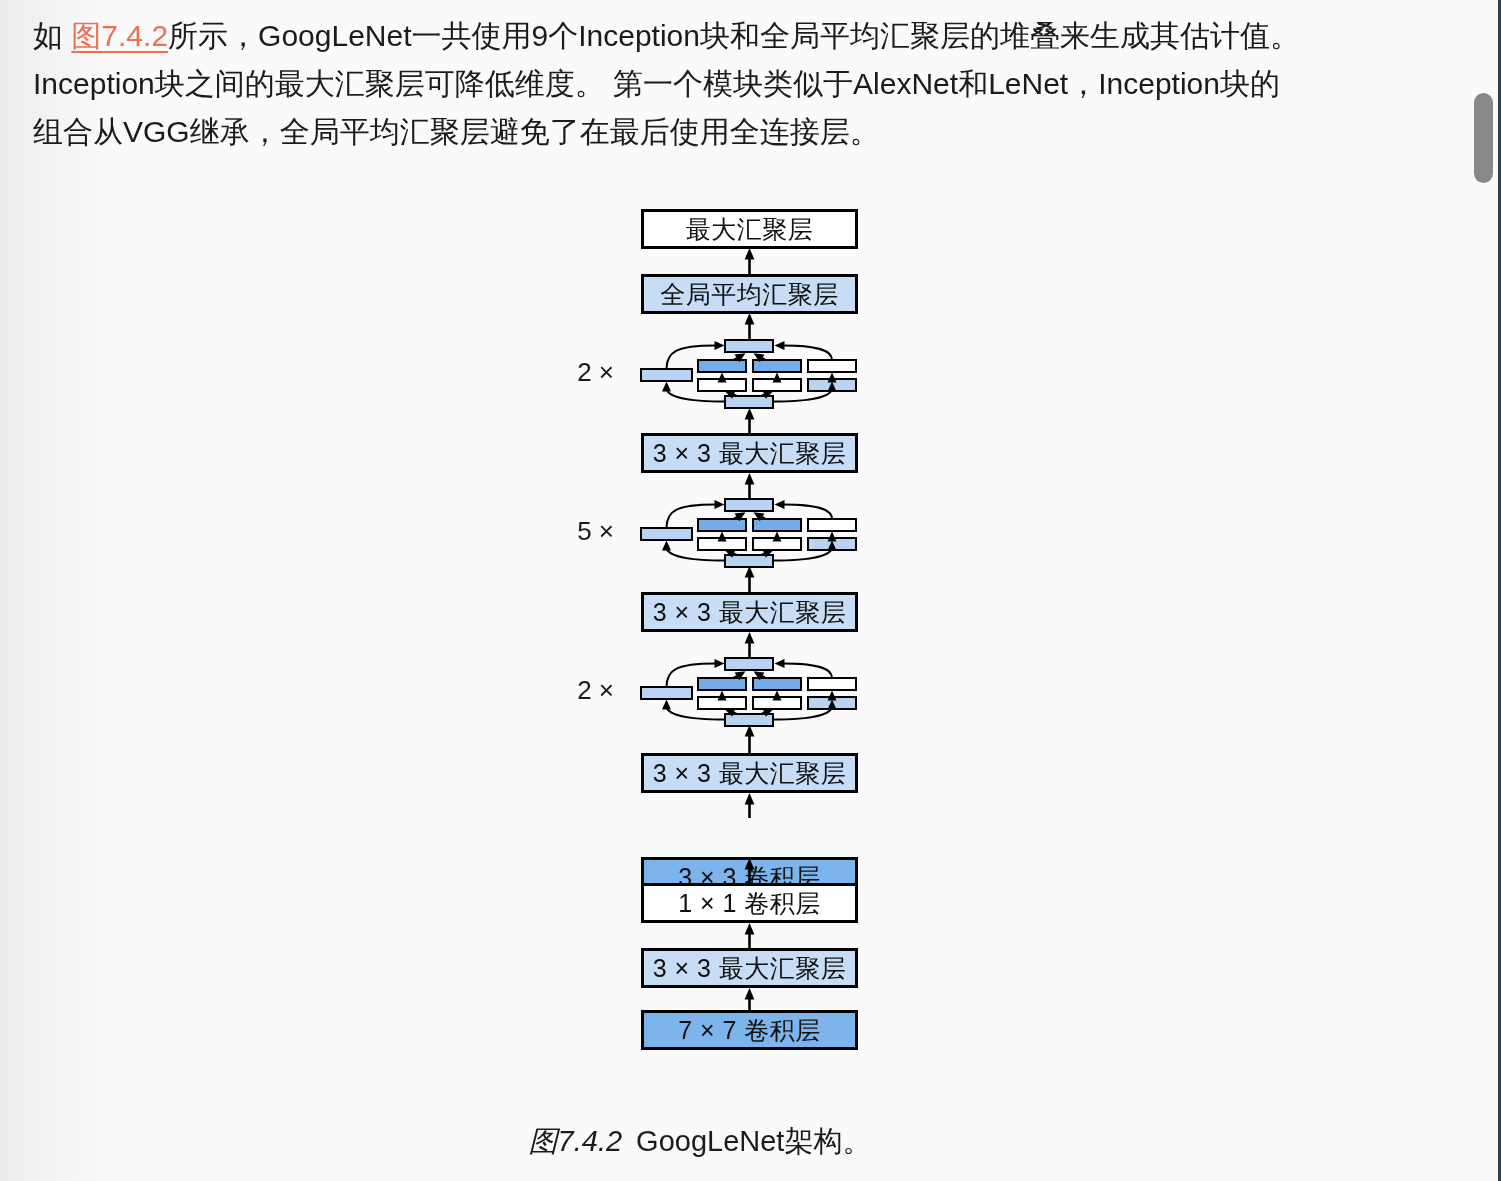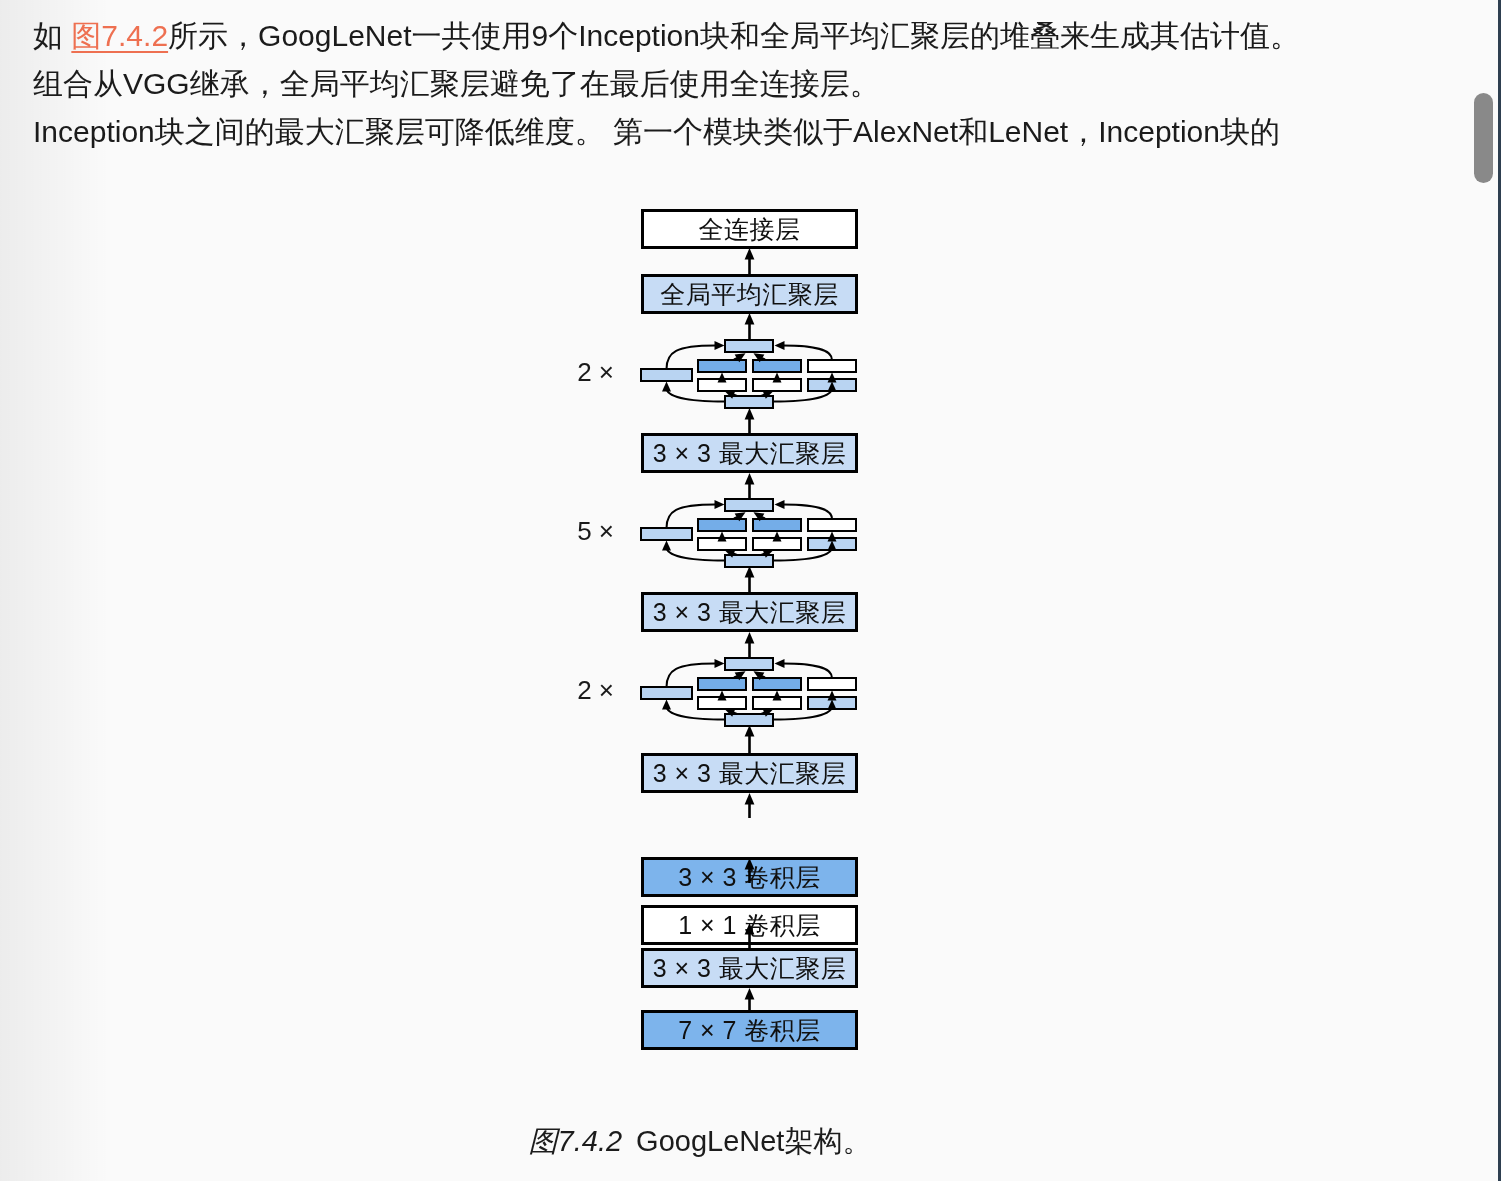--- a/index.html
+++ b/index.html
@@ -109,25 +109,25 @@
       <polygon points="0,0 -10,4.5 -10,-4.5" transform="translate(105.5,16.2) rotate(-31)" style="fill:#000"></polygon>
       <polygon points="0,0 -10,4.5 -10,-4.5" transform="translate(113.5,16.2) rotate(-149)" style="fill:#000"></polygon>
     </g>
   </defs>
 </svg>
 
 <div class="left-shade"></div>
 
 <div class="para">
   <div><span>如 </span><a>图7.4.2</a><span>所示，GoogLeNet一共使用9个Inception块和全局平均汇聚层的堆叠来生成其估计值。</span></div>
+  <div>Inception块之间的最大汇聚层可降低维度。 第一个模块类似于AlexNet和LeNet，Inception块的</div>
   <div>组合从VGG继承，全局平均汇聚层避免了在最后使用全连接层。</div>
-  <div>Inception块之间的最大汇聚层可降低维度。 第一个模块类似于AlexNet和LeNet，Inception块的</div>
 </div>
 
-<div class="bigbox fill-white" style="top:209px">全连接层</div>
+<div class="bigbox fill-white" style="top:209px">最大汇聚层</div>
 
 <svg class="conn" width="17" height="26" viewBox="0 0 17 26" style="top:248px">
     <line x1="8.5" y1="26" x2="8.5" y2="8" style="stroke:#000;stroke-width:2.6"></line>
     <polygon points="8.5,0 3.6,11.5 13.4,11.5" style="fill:#000"></polygon>
   </svg>
 
 <div class="bigbox fill-light" style="top:274px">全局平均汇聚层</div>
 
 <svg class="conn" width="17" height="27" viewBox="0 0 17 27" style="top:313px">
     <line x1="8.5" y1="27" x2="8.5" y2="8" style="stroke:#000;stroke-width:2.6"></line>
@@ -185,21 +185,21 @@
     <polygon points="8.5,0 3.6,11.5 13.4,11.5" style="fill:#000"></polygon>
   </svg>
 
 <div class="bigbox fill-dark" style="top:818px">3 × 3 卷积层</div>
 
 <svg class="conn" width="17" height="25" viewBox="0 0 17 25" style="top:858px">
     <line x1="8.5" y1="25" x2="8.5" y2="8" style="stroke:#000;stroke-width:2.6"></line>
     <polygon points="8.5,0 3.6,11.5 13.4,11.5" style="fill:#000"></polygon>
   </svg>
 
-<div class="bigbox fill-white" style="top:905px">1 × 1 卷积层</div>
+<div class="bigbox fill-white" style="top:883px">1 × 1 卷积层</div>
 
 <svg class="conn" width="17" height="25" viewBox="0 0 17 25" style="top:923px">
     <line x1="8.5" y1="25" x2="8.5" y2="8" style="stroke:#000;stroke-width:2.6"></line>
     <polygon points="8.5,0 3.6,11.5 13.4,11.5" style="fill:#000"></polygon>
   </svg>
 
 <div class="bigbox fill-light" style="top:948px">3 × 3 最大汇聚层</div>
 
 <svg class="conn" width="17" height="25" viewBox="0 0 17 25" style="top:988px">
     <line x1="8.5" y1="25" x2="8.5" y2="8" style="stroke:#000;stroke-width:2.6"></line>

